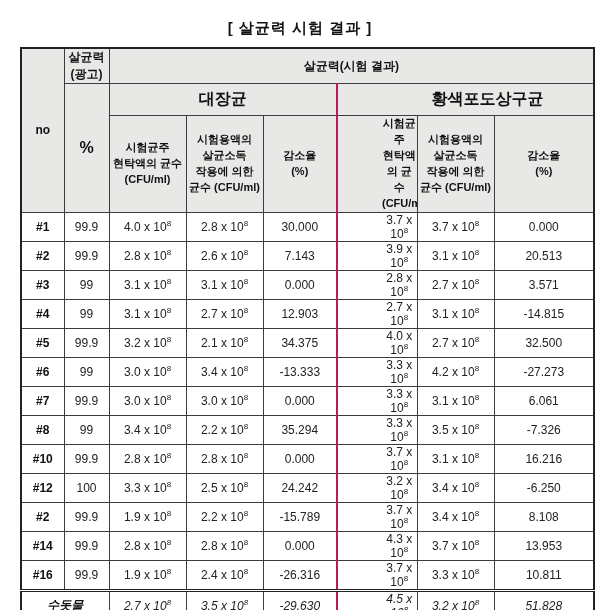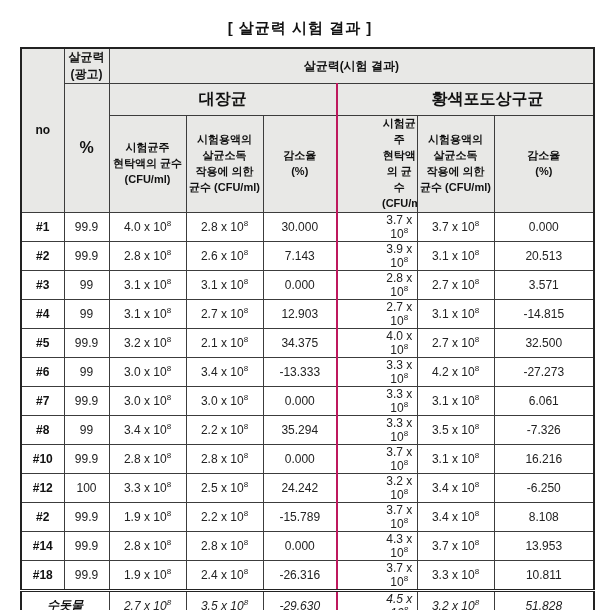--- a/index.html
+++ b/index.html
@@ -207,21 +207,21 @@
           <th class="rowno">#14</th>
           <td>99.9</td>
           <td>2.8 x 10<sup>8</sup></td>
           <td>2.8 x 10<sup>8</sup></td>
           <td>0.000</td>
           <td class="g2">4.3 x 10<sup>8</sup></td>
           <td>3.7 x 10<sup>8</sup></td>
           <td>13.953</td>
         </tr>
         <tr>
-          <th class="rowno">#18</th>
+          <th class="rowno">#16</th>
           <td>99.9</td>
           <td>1.9 x 10<sup>8</sup></td>
           <td>2.4 x 10<sup>8</sup></td>
           <td>-26.316</td>
           <td class="g2">3.7 x 10<sup>8</sup></td>
           <td>3.3 x 10<sup>8</sup></td>
           <td>10.811</td>
         </tr>
         <tr class="control control-first">
           <th class="ctl-label" colspan="2">수돗물</th>

